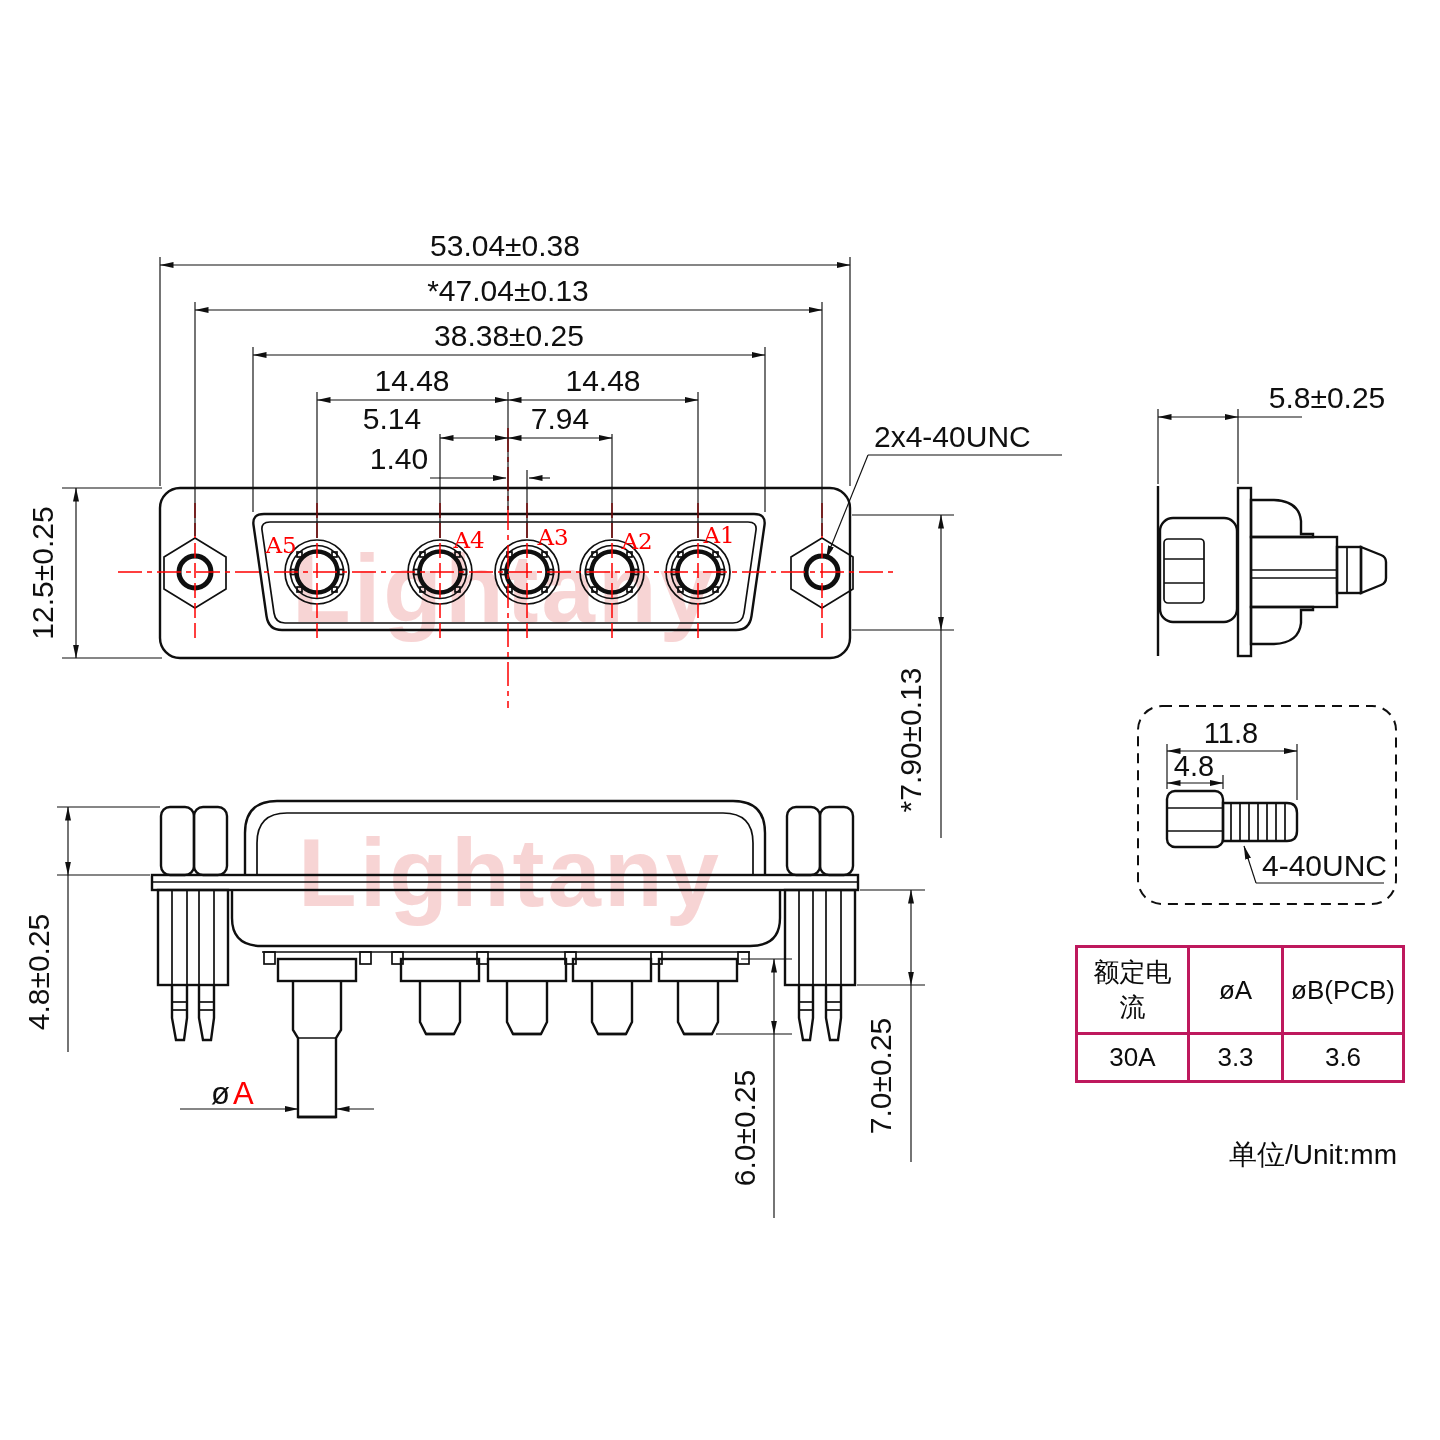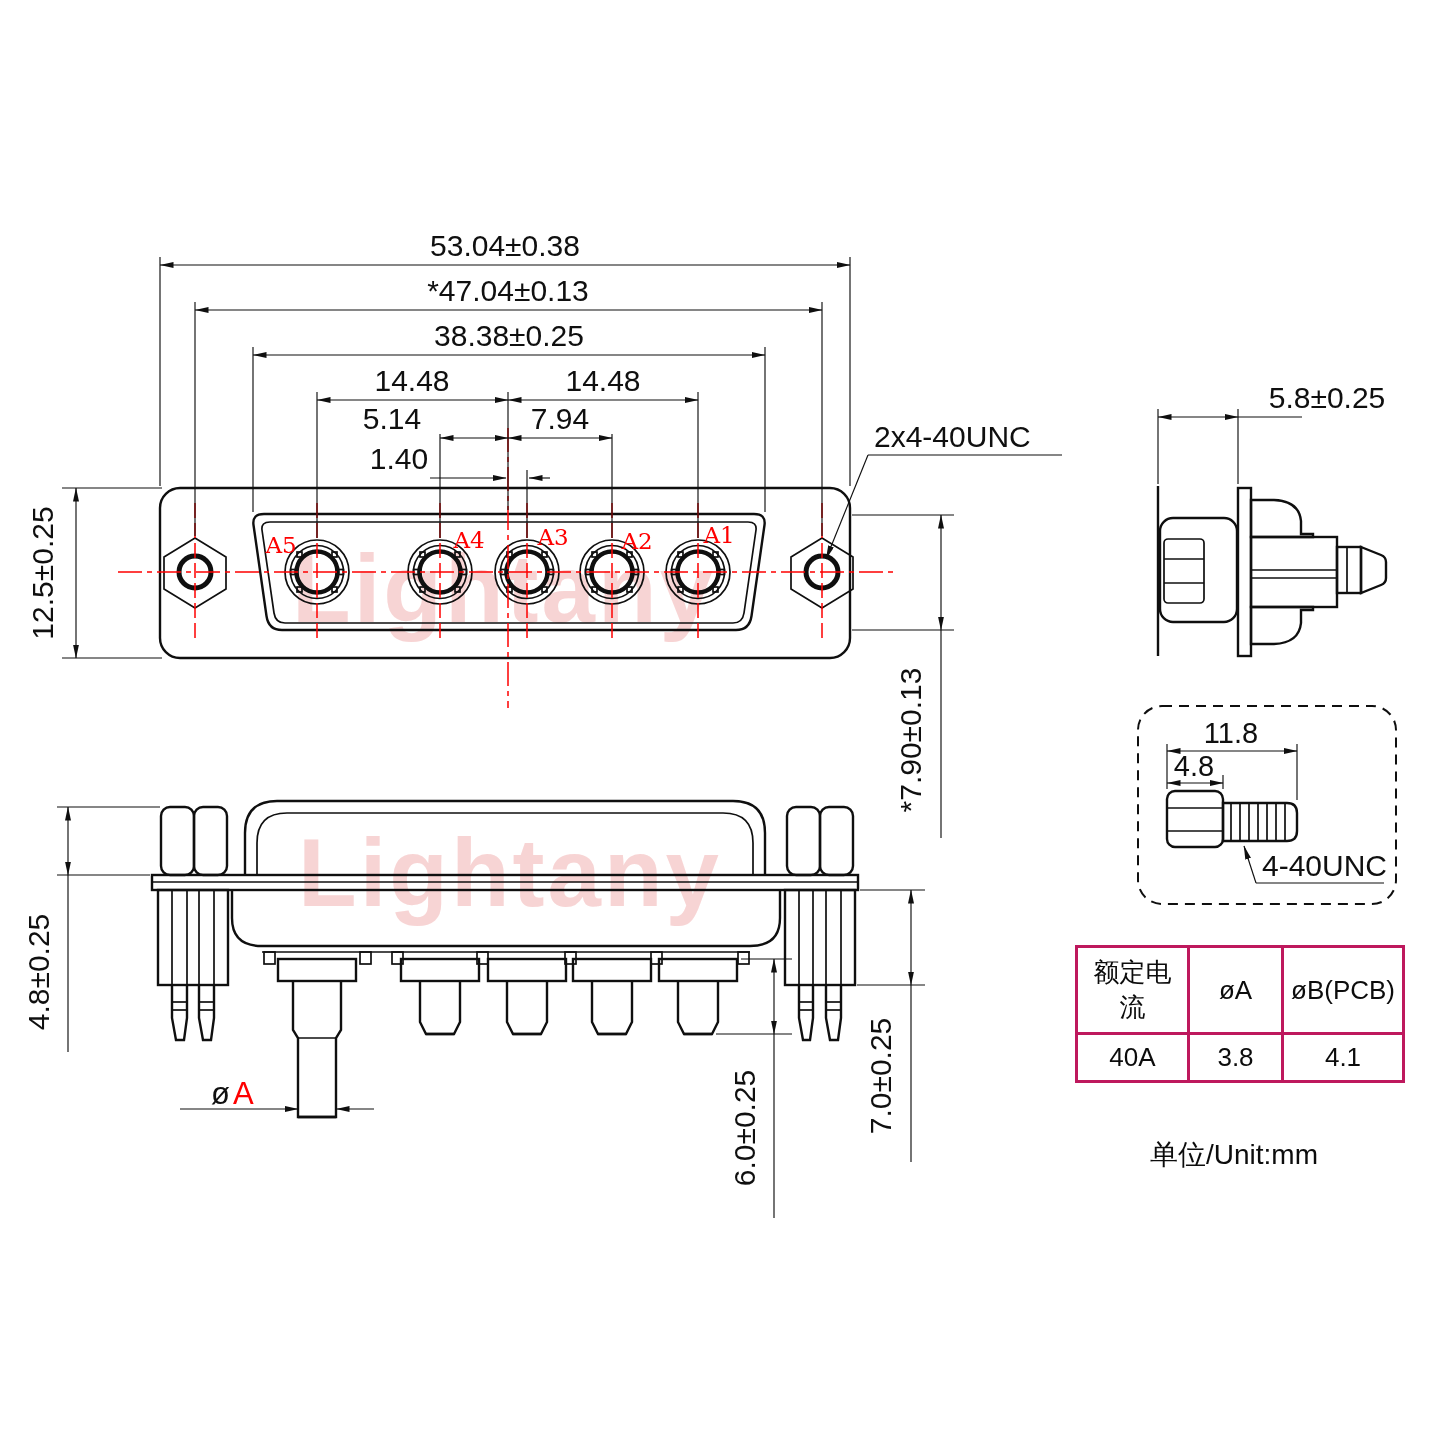--- a/index.html
+++ b/index.html
@@ -15,21 +15,21 @@
   .dim{stroke:#0f0f0f;stroke-width:1.15;fill:none;}
   .bold{stroke:#0f0f0f;fill:none;}
   .red-cl{stroke:#fe0000;stroke-width:1.5;fill:none;}
   
   #spec-table{position:absolute;left:1075px;top:945px;z-index:2;
     border-collapse:collapse;table-layout:fixed;}
   #spec-table td{border:3px solid #be185d;text-align:center;vertical-align:middle;
     font-size:26px;color:#0c0c0c;height:31px;padding:7px;}
   #spec-table col.c1{width:112px;} #spec-table col.c2{width:94px;} #spec-table col.c3{width:105px;}
   #unit-note{position:absolute;left:1150px;top:1136px;width:247px;z-index:2;
-    font-size:28px;color:#0c0c0c;}
+    text-align:right;font-size:28px;color:#0c0c0c;}
 </style>
 </head>
 <body>
 
 <div class="watermark" style="left:292px;top:534px;">Lightany</div>
 <div class="watermark" style="left:298px;top:818px;">Lightany</div>
 
 <svg id="stage" width="1440" height="1440" viewBox="0 0 1440 1440">
   <defs>
     <marker id="arw" viewBox="0 0 14 6" refX="13.5" refY="3" markerWidth="14" markerHeight="6" orient="auto-start-reverse" markerUnits="userSpaceOnUse">
@@ -338,19 +338,19 @@
       <col class="c2">
       <col class="c3">
     </colgroup>
   <tbody>
       <tr>
     <td>额定电流</td>
     <td>øA</td>
     <td>øB(PCB)</td>
   </tr>
   <tr>
-    <td>40A</td>
-    <td>3.8</td>
-    <td>4.1</td>
+    <td>30A</td>
+    <td>3.3</td>
+    <td>3.6</td>
   </tr>
 </tbody>
   </table>
 <div id="unit-note">单位/Unit:mm</div>
 
 </body></html>

